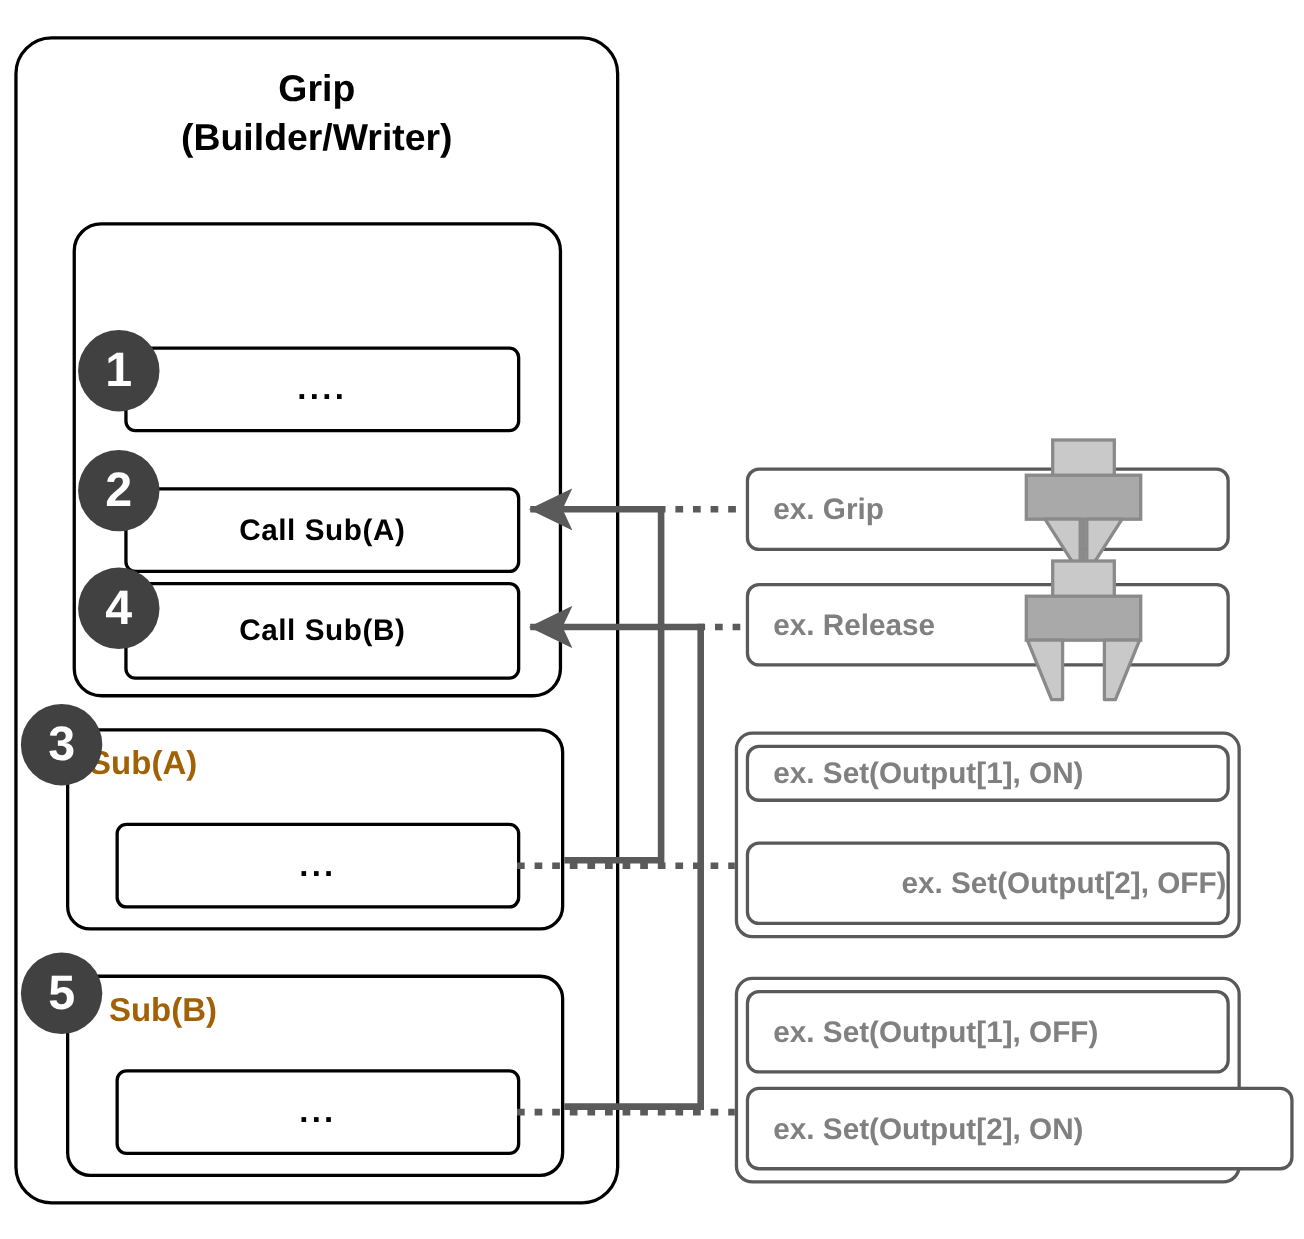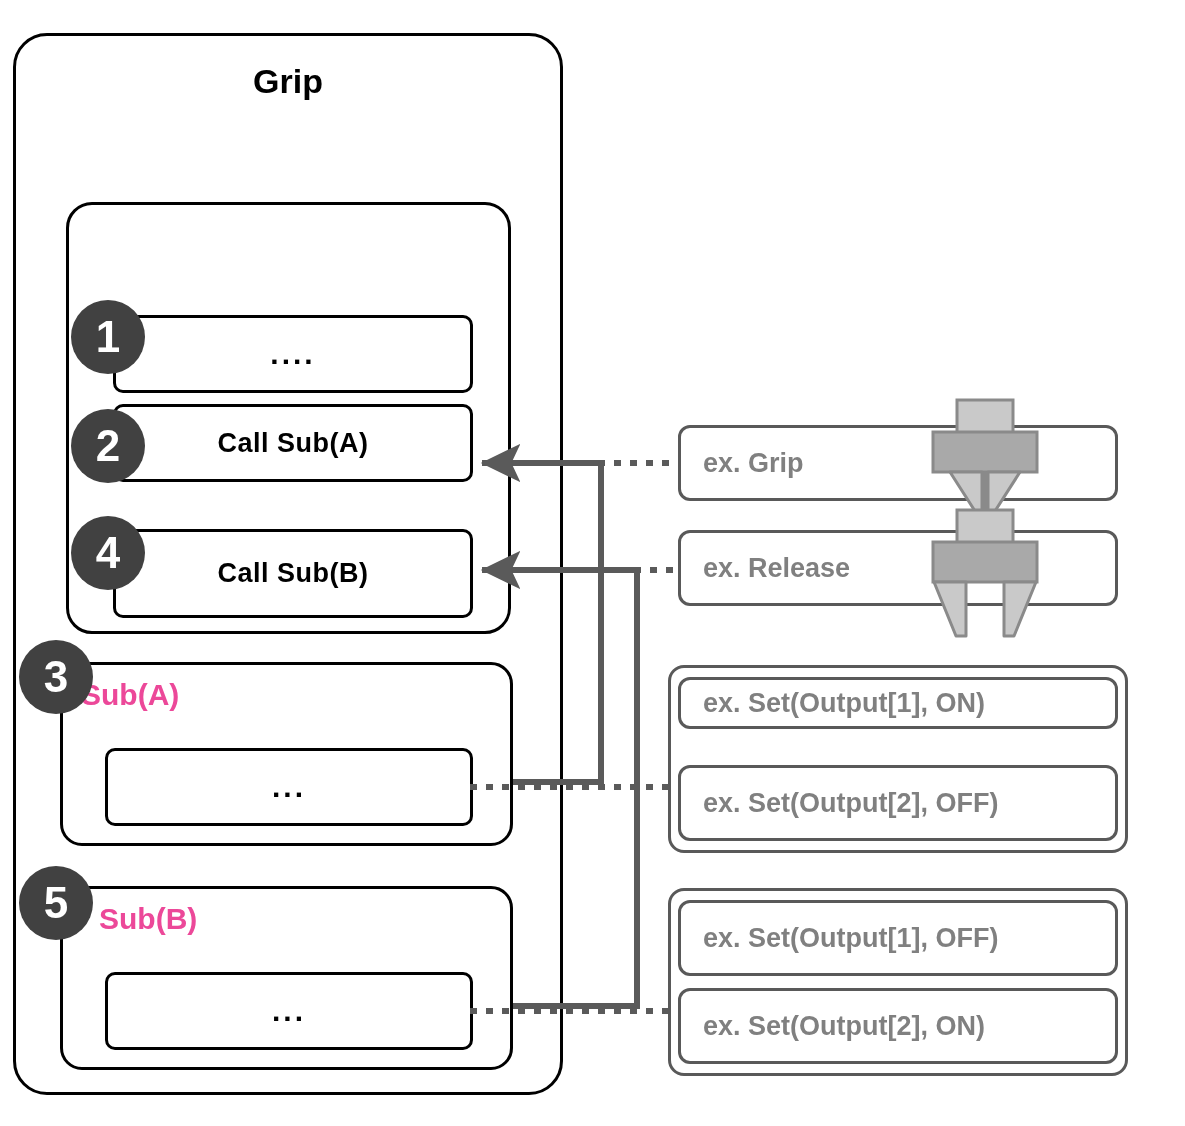--- a/index.html
+++ b/index.html
@@ -77,21 +77,21 @@
     background: #ffffff;
     display: flex;
     align-items: center;
     justify-content: center;
     font-size: 27px;
     font-weight: bold;
     color: #000000;
     letter-spacing: 0.5px;
   }
   .step-1 { left: 113px; top: 315px; width: 360px; height: 78px; }
-  .step-2 { left: 113px; top: 404px; width: 360px; height: 78px; text-align: right; }
+  .step-2 { left: 113px; top: 443px; width: 360px; height: 78px; text-align: right; }
   .step-4 { left: 113px; top: 529px; width: 360px; height: 89px; }
 
   .dots-text {
     font-size: 30px;
     font-weight: bold;
     letter-spacing: 3px;
     color: #000000;
   }
 
   
@@ -102,21 +102,21 @@
     box-sizing: border-box;
     background: #ffffff;
   }
   .sub-a { left: 60px; top: 662px; width: 453px; height: 184px; }
   .sub-b { left: 60px; top: 886px; width: 453px; height: 184px; }
 
   .sub-title {
     position: absolute;
     font-size: 30px;
     font-weight: bold;
-    color: #ec4899;
+    color: #a16207;
   }
   .sub-a-title { left: 81px; top: 678px; }
   .sub-b-title { left: 99px; top: 902px; }
 
   .sub-inner {
     position: absolute;
     border: 3px solid #000000;
     border-radius: 10px;
     box-sizing: border-box;
     background: #ffffff;
@@ -171,23 +171,23 @@
     position: absolute;
     border: 3px solid #595959;
     border-radius: 16px;
     box-sizing: border-box;
     background: #ffffff;
   }
   .ex-group-a { left: 668px; top: 665px; width: 460px; height: 188px; }
   .ex-group-b { left: 668px; top: 888px; width: 460px; height: 188px; }
 
   .ex-sa1 { left: 678px; top: 677px; width: 440px; height: 52px; }
-  .ex-sa2 { left: 678px; top: 765px; width: 440px; height: 76px; }
+  .ex-sa2 { left: 678px; top: 765px; width: 440px; height: 76px; justify-content: flex-end; }
   .ex-sb1 { left: 678px; top: 900px; width: 440px; height: 76px; }
-  .ex-sb2 { left: 678px; top: 988px; width: 440px; height: 76px; }
+  .ex-sb2 { left: 678px; top: 988px; width: 498px; height: 76px; }
 
   
   .gripper-icon {
     position: absolute;
     z-index: 14;
     pointer-events: none;
   }
   .grip-icon-pos    { left: 920px; top: 398px; }
   .release-icon-pos { left: 920px; top: 508px; }
 
@@ -201,21 +201,21 @@
     pointer-events: none;
     z-index: 10;
   }
 </style>
 </head>
 <body>
 
 <div id="stage">
 
   <div class="task-container"></div>
-  <div class="task-title"><span>Grip</span><br></div>
+  <div class="task-title"><span>Grip</span><br><span>(Builder/Writer)</span></div>
 
   <div class="main-block"></div>
 
   <div class="step-box step-1">
     <span class="dots-text">....</span>
   </div>
 
   <div class="step-box step-2">
     <span>Call  Sub(A)</span>
   </div>

